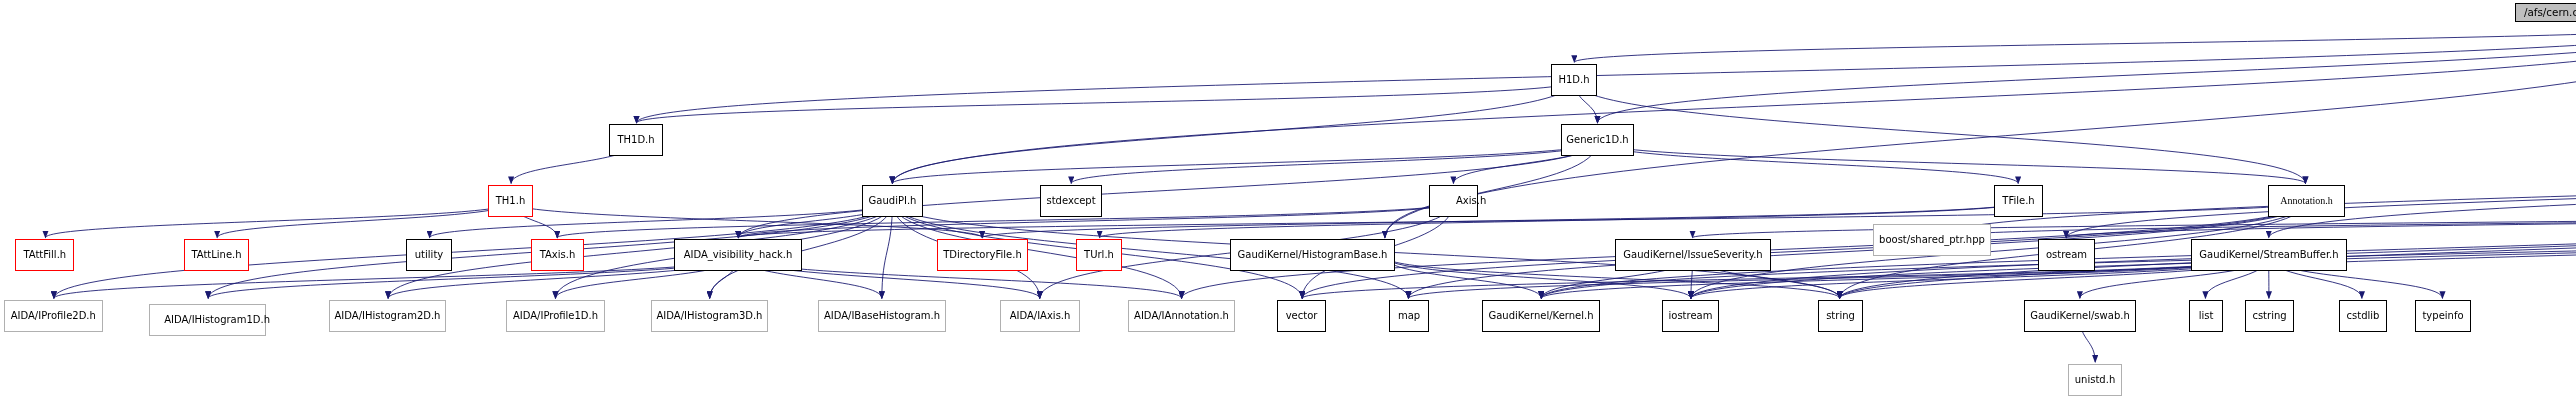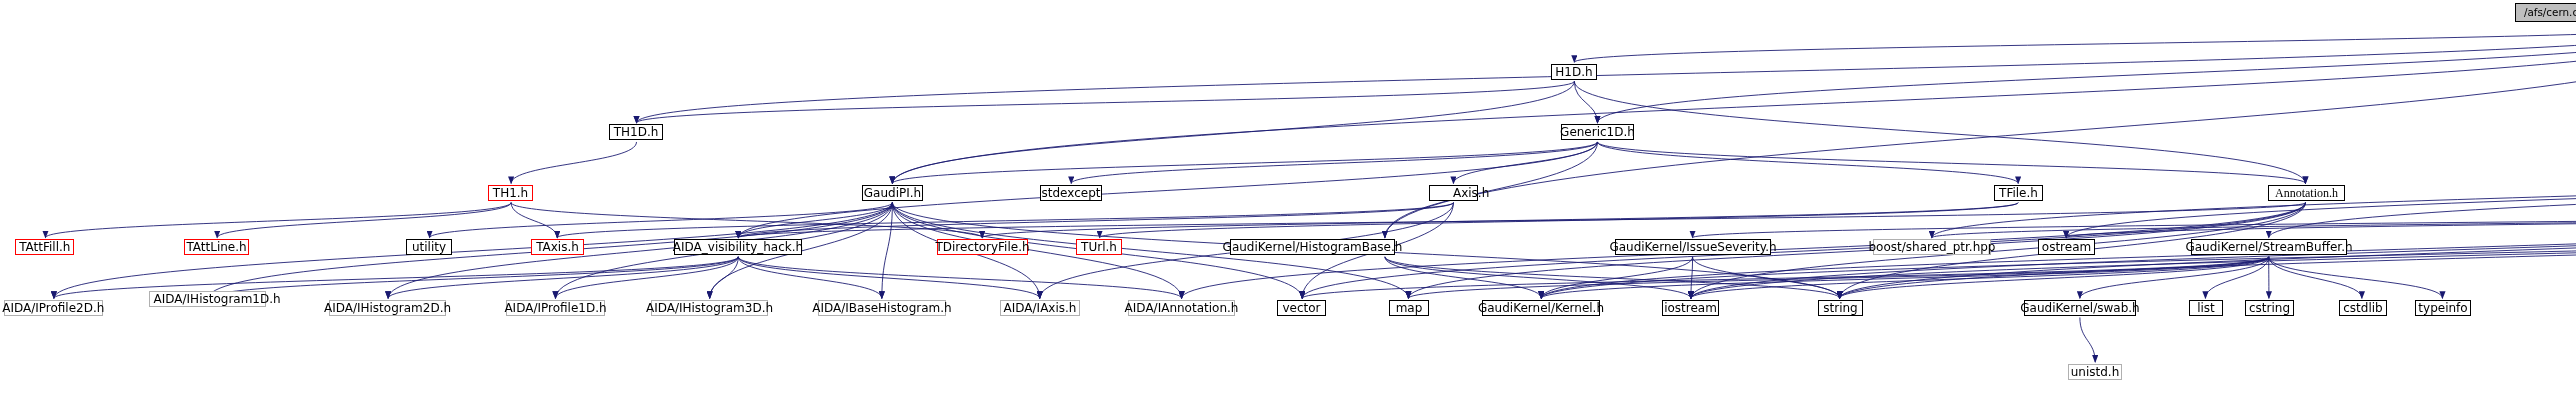--- a/index.html
+++ b/index.html
@@ -1,21 +1,21 @@
 <!DOCTYPE html>
 <html style="font-size:12.8px"><head>
 <meta charset="utf-8">
 <style>
   html,body{margin:0;padding:0;background:#ffffff;}
   body{font-family:"DejaVu Sans","Liberation Sans",sans-serif;}
   #graph{position:relative;width:2576px;height:402px;overflow:hidden;background:#fff;}
   #edges{position:absolute;left:0;top:0;width:2576px;height:402px;pointer-events:none;}
   .node{position:absolute;box-sizing:border-box;display:flex;align-items:center;justify-content:center;
-        background:#ffffff;border:0.8px solid #000000;color:#000000;font-size:12px;line-height:1;
-        white-space:nowrap;height:16px;padding:0 4.8px;letter-spacing:0px;}
+        background:#ffffff;border:0.8px solid #000000;color:#000000;font-size:10px;line-height:1;
+        white-space:nowrap;height:32px;padding:0 4.8px;letter-spacing:0px;}
   .node.root{background:#bfbfbf;border:0.8px solid #000000;}
   .node.red{border:0.8px solid #ff0000;}
   .node.gray{border:0.8px solid #b0b0b0;}
 </style>
 </head>
 <body>
 
 <div id="graph">
   <svg id="edges" xmlns="http://www.w3.org/2000/svg" viewBox="0 0 3228 504">
       <defs>
@@ -129,25 +129,25 @@
       <div class="node" style="left: 2268px; top: 185px; width: 77px; font-family: Liberation Serif, serif;">Annotation.h</div>
       <div class="node red" style="left: 15.3px; top: 239px; width: 59px;">TAttFill.h</div>
       <div class="node red" style="left: 184px; top: 239px; width: 65px;">TAttLine.h</div>
       <div class="node" style="left: 406px; top: 239px; width: 46px;">utility</div>
       <div class="node red" style="left: 531px; top: 239px; width: 53px;">TAxis.h</div>
       <div class="node" style="left: 674px; top: 239px; width: 128px;">AIDA_visibility_hack.h</div>
       <div class="node red" style="left: 937px; top: 239px; width: 91px;">TDirectoryFile.h</div>
       <div class="node red" style="left: 1076px; top: 239px; width: 46px;">TUrl.h</div>
       <div class="node" style="left: 1230px; top: 239px; width: 165px;">GaudiKernel/HistogramBase.h</div>
       <div class="node" style="left: 1615px; top: 239px; width: 156px;">GaudiKernel/IssueSeverity.h</div>
-      <div class="node gray" style="left: 1873px; top: 239px; width: 118px;">boost/shared_ptr.hpp</div>
+      <div class="node gray" style="left: 1873px; top: 224px; width: 118px;">boost/shared_ptr.hpp</div>
       <div class="node" style="left: 2038px; top: 239px; width: 57px;">ostream</div>
       <div class="node" style="left: 2191px; top: 239px; width: 156px;">GaudiKernel/StreamBuffer.h</div>
       <div class="node gray" style="left: 3.8px; top: 300px; width: 99px;">AIDA/IProfile2D.h</div>
-      <div class="node gray" style="left: 149px; top: 291px; width: 117px; padding-left: 24px;">AIDA/IHistogram1D.h</div>
+      <div class="node gray" style="left: 149px; top: 304px; width: 117px; padding-left: 24px;">AIDA/IHistogram1D.h</div>
       <div class="node gray" style="left: 329px; top: 300px; width: 117px;">AIDA/IHistogram2D.h</div>
       <div class="node gray" style="left: 506px; top: 300px; width: 99px;">AIDA/IProfile1D.h</div>
       <div class="node gray" style="left: 651px; top: 300px; width: 117px;">AIDA/IHistogram3D.h</div>
       <div class="node gray" style="left: 818px; top: 300px; width: 128px;">AIDA/IBaseHistogram.h</div>
       <div class="node gray" style="left: 1000px; top: 300px; width: 80px;">AIDA/IAxis.h</div>
       <div class="node gray" style="left: 1128px; top: 300px; width: 107px;">AIDA/IAnnotation.h</div>
       <div class="node" style="left: 1277px; top: 300px; width: 49px;">vector</div>
       <div class="node" style="left: 1389px; top: 300px; width: 40px;">map</div>
       <div class="node" style="left: 1482px; top: 300px; width: 118px;">GaudiKernel/Kernel.h</div>
       <div class="node" style="left: 1662px; top: 300px; width: 57px;">iostream</div>

